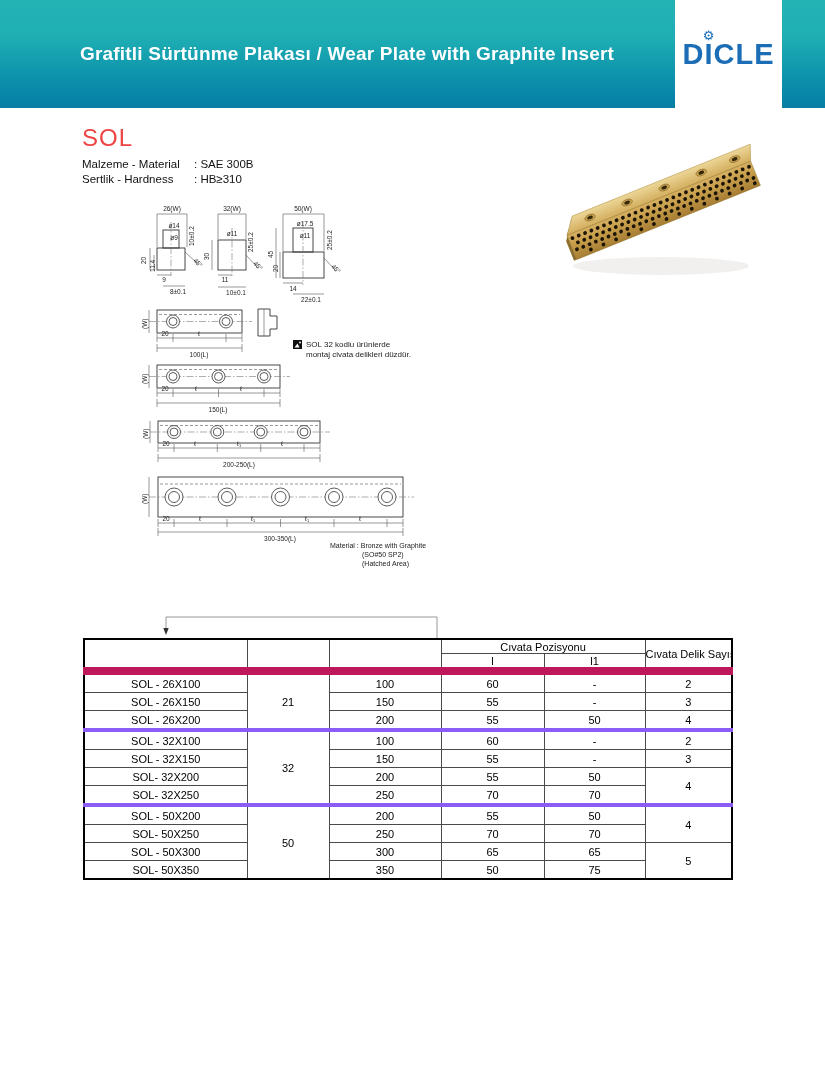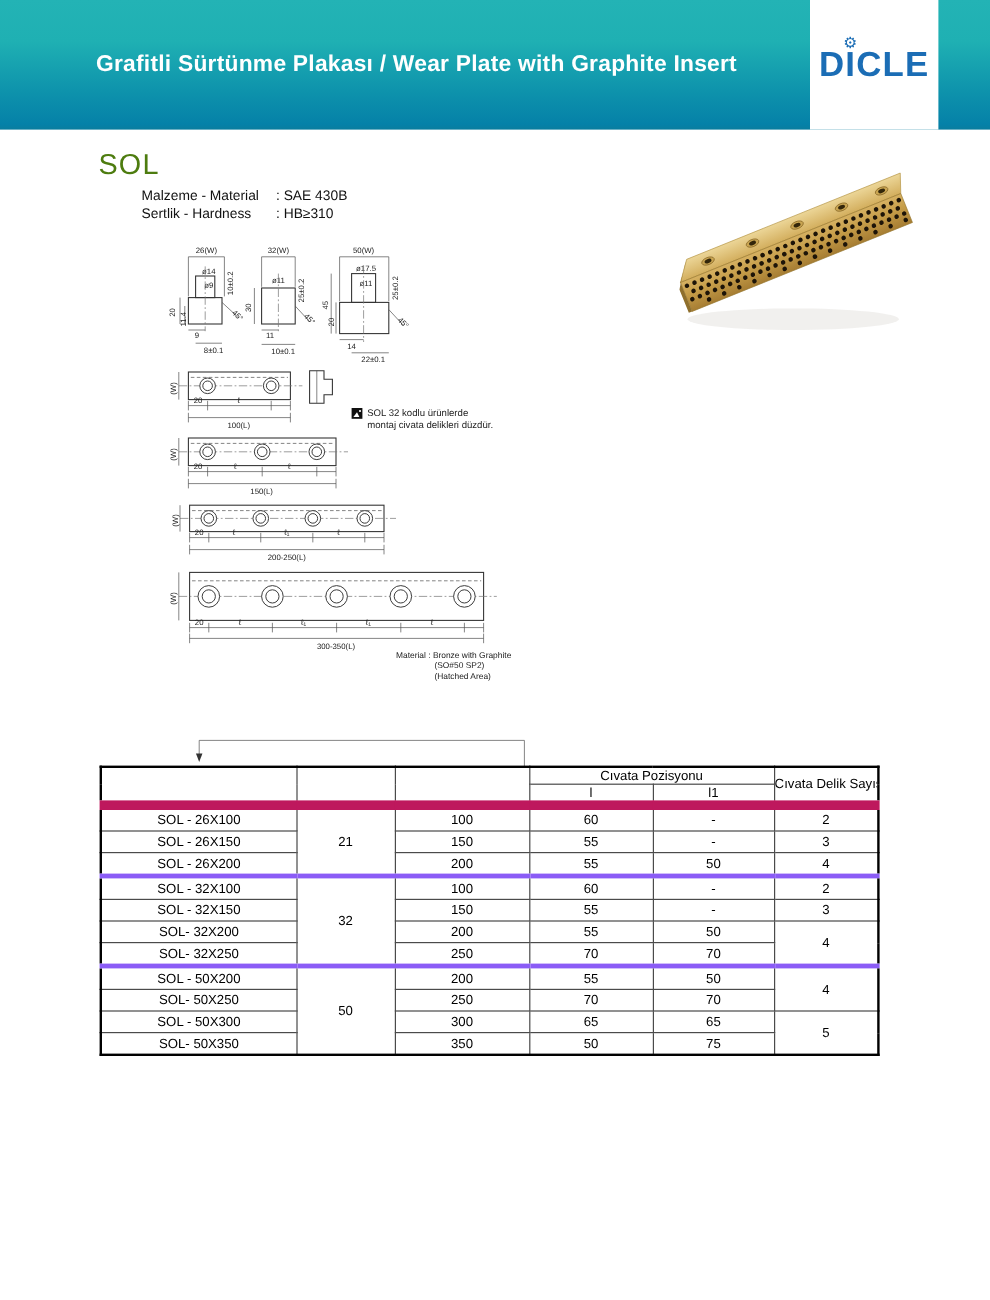--- a/index.html
+++ b/index.html
@@ -12,22 +12,22 @@
   .page-title{position:absolute;left:80px;top:0;height:108px;display:flex;align-items:center;
     color:#ffffff;font-size:19px;font-weight:bold;letter-spacing:.2px;}
   .logo-box{position:absolute;left:655px;top:0;width:107px;height:108px;background:#ffffff;
     display:flex;align-items:center;justify-content:center;margin-left:20px;}
   .logo{position:relative;color:#1b6db5;font-size:29px;font-weight:bold;letter-spacing:1px;line-height:1;}
   .logo-i{position:relative;display:inline-block;}
   .gear{position:absolute;top:-11px;left:50%;transform:translateX(-50%);
     font-size:13px;font-weight:normal;color:#1b6db5;}
 
   
-  .sol-title{position:absolute;left:82px;top:124px;font-size:24px;color:#4d7c0f;letter-spacing:1px;}
-  .specs{position:absolute;left:82px;top:157px;font-size:11.5px;color:#111;line-height:15px;margin-left:36px;}
+  .sol-title{position:absolute;left:82px;top:124px;font-size:24px;color:#ef4444;letter-spacing:1px;}
+  .specs{position:absolute;left:82px;top:157px;font-size:11.5px;color:#111;line-height:15px;}
   .spec-row{display:flex;}
   .spec-label{width:112px;}
 
   
   .drawings{position:absolute;left:130px;top:200px;}
   .ol{stroke:#333;stroke-width:0.9;fill:none;}
   .thin{stroke:#555;stroke-width:0.6;fill:none;}
   .dash{stroke:#555;stroke-width:0.6;stroke-dasharray:3 2;fill:none;}
   .cdash{stroke:#777;stroke-width:0.6;stroke-dasharray:7 2 1.5 2;fill:none;}
   text.t{font-size:6.5px;fill:#222;}
@@ -60,21 +60,21 @@
     <div class="logo-box">
       <div class="logo"><span>D</span><span class="logo-i"><span>I</span><span class="gear">⚙</span></span><span>CLE</span>
       </div>
     </div>
   </div>
 
   <div class="sol-title">SOL</div>
   <div class="specs">
     <div class="spec-row">
       <span class="spec-label">Malzeme - Material</span>
-      <span>: SAE 430B</span>
+      <span>: SAE 300B</span>
     </div>
     <div class="spec-row">
       <span class="spec-label">Sertlik - Hardness</span>
       <span>: HB≥310</span>
     </div>
   </div>
 
   <svg class="photo" width="205" height="165" viewBox="0 0 205 165">
     <defs>
       <linearGradient id="topFace" x1="0" y1="0" x2="0" y2="1">

